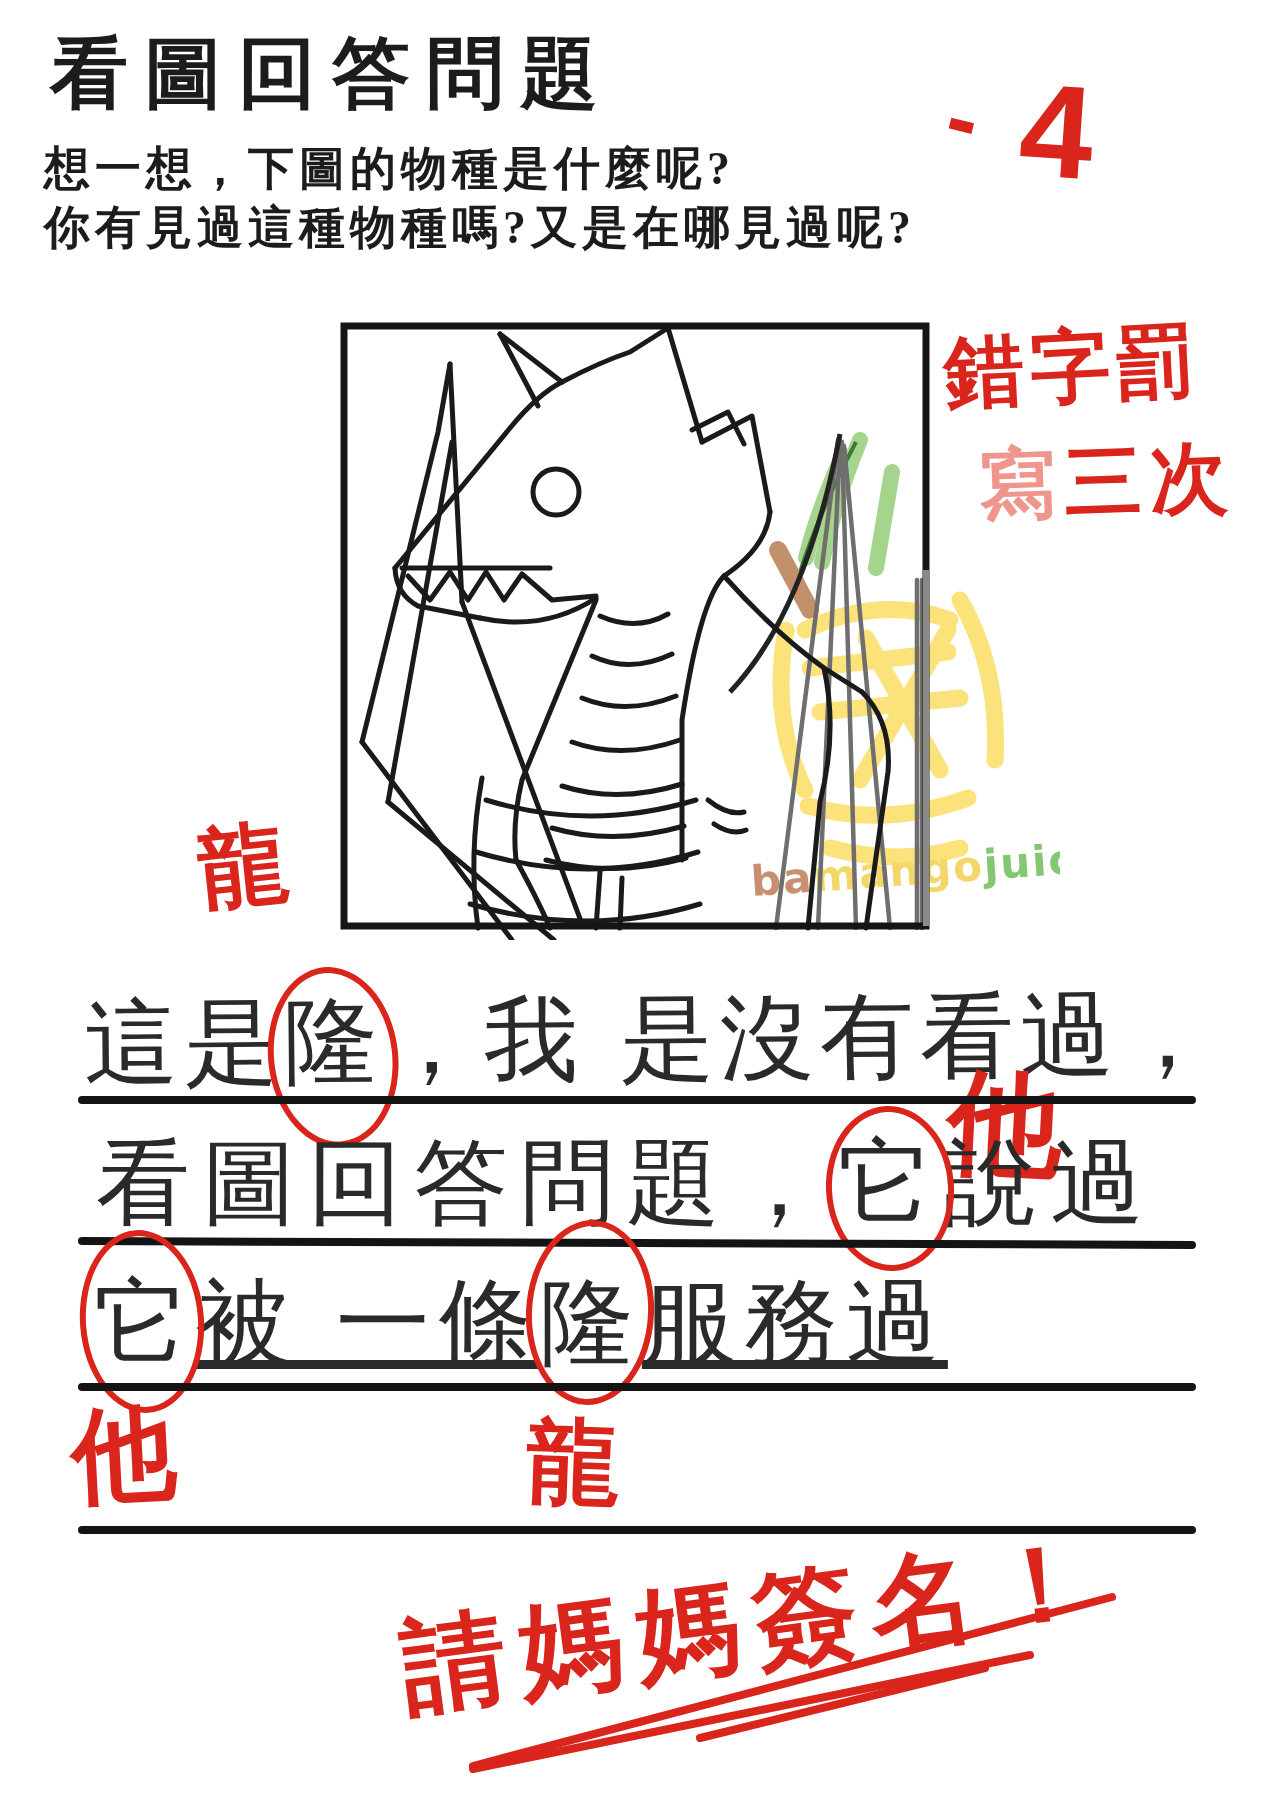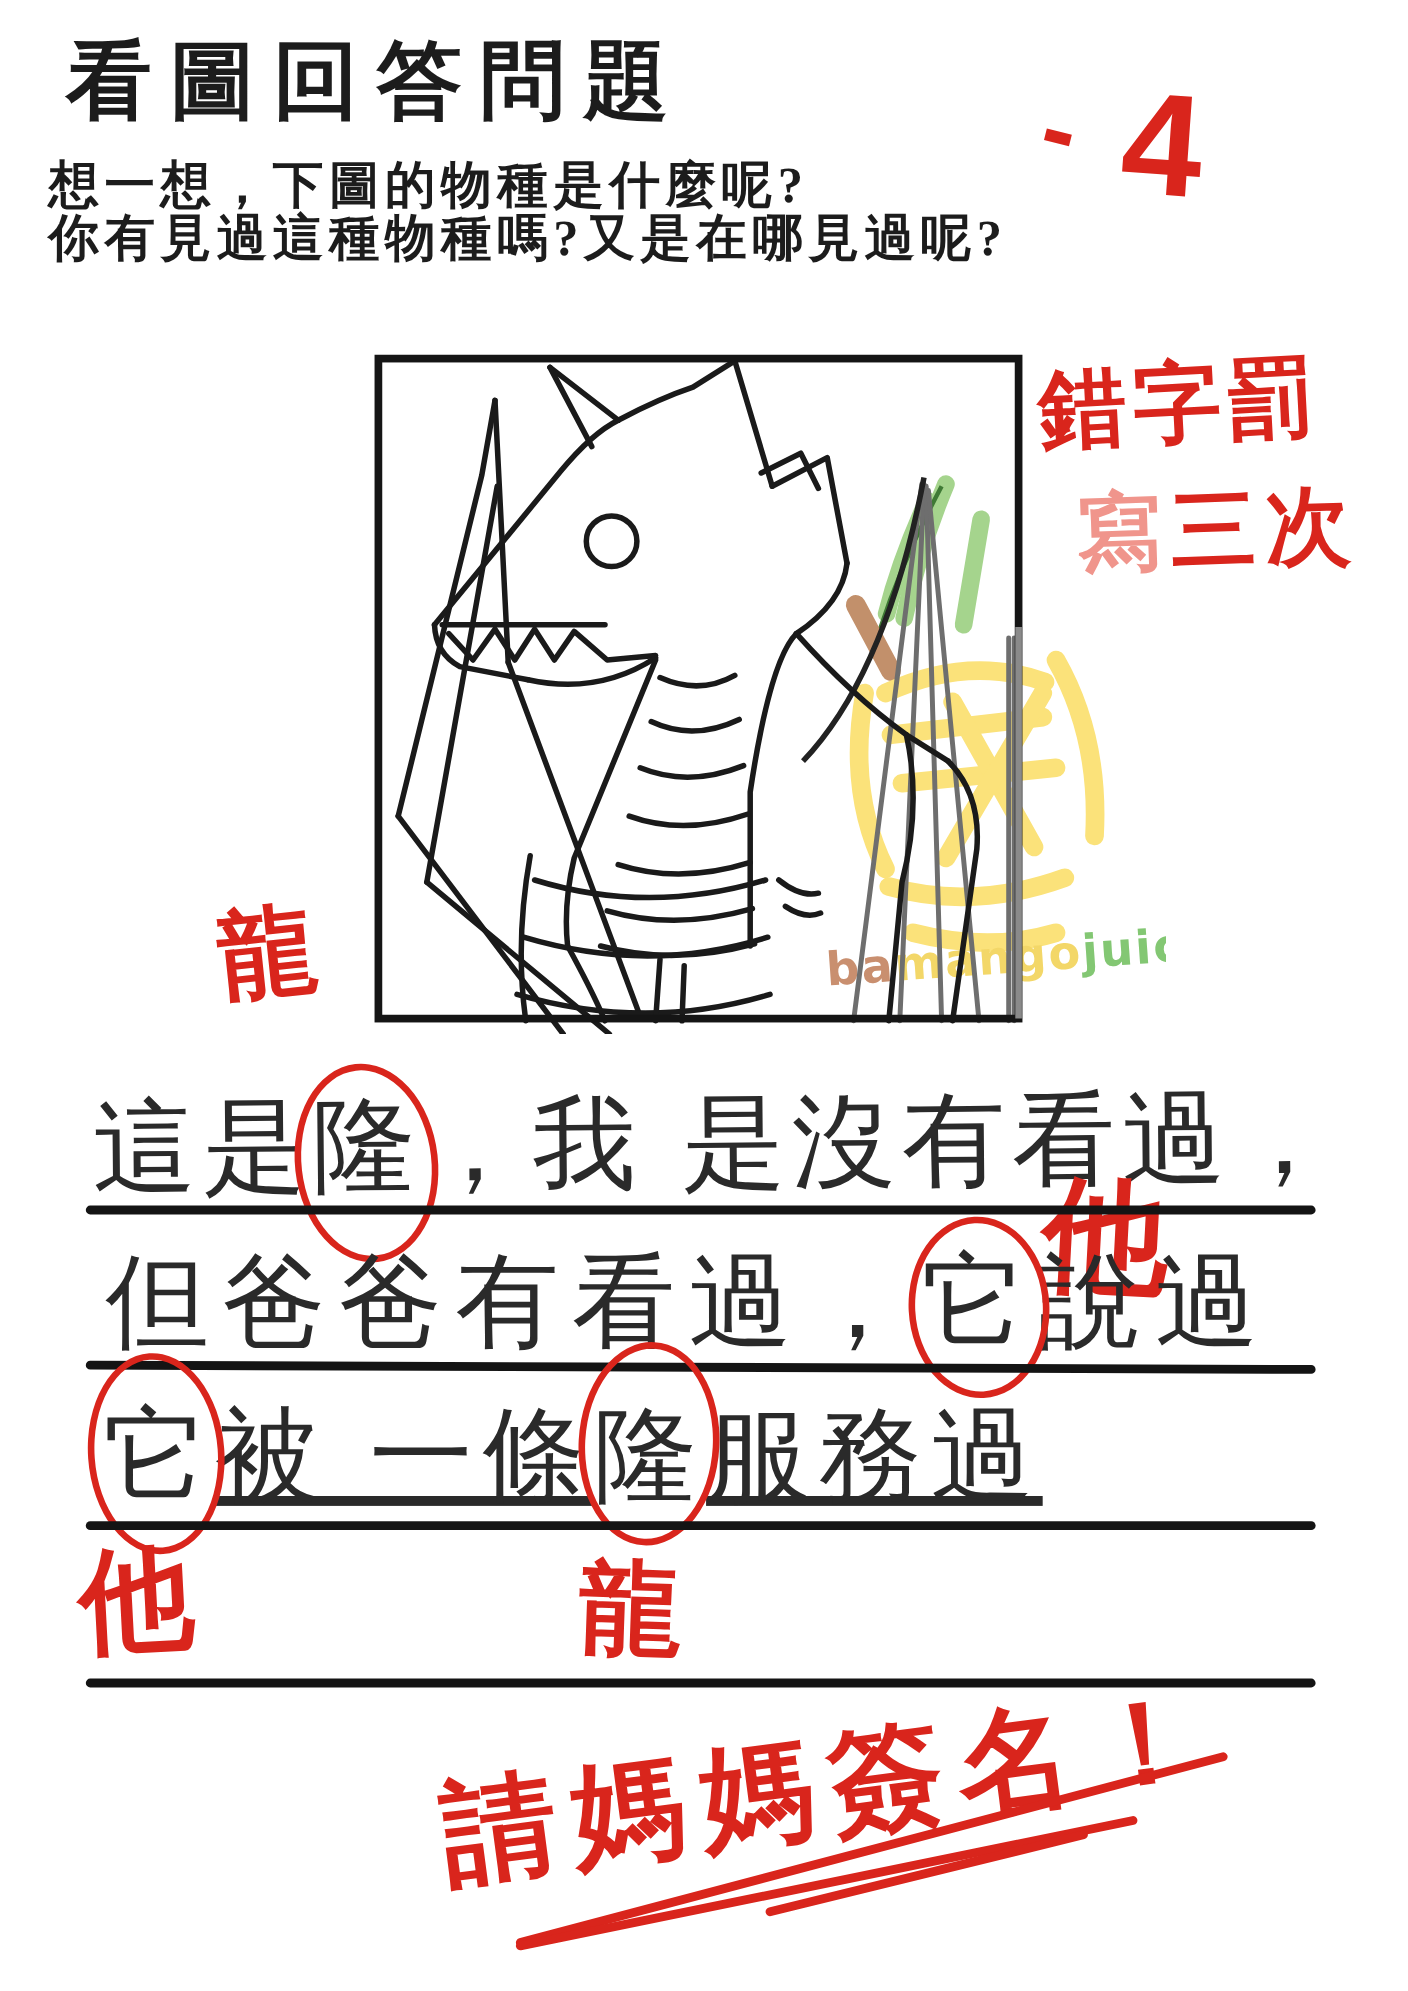--- a/index.html
+++ b/index.html
@@ -6,30 +6,30 @@
   body{
     width:1280px;height:1810px;position:relative;overflow:hidden;
     background:#ffffff;
     font-family:"Liberation Sans", sans-serif;
     color:#1c1c1c;
   }
   .abs{position:absolute;}
 
   
   .title{
-    left:60px;top:22px;
+    left:50px;top:22px;
     font-family:"Liberation Serif", serif;
     font-size:78px;font-weight:700;letter-spacing:16px;white-space:nowrap;
   }
   .instr{
     font-family:"Liberation Serif", serif;
     font-size:46px;font-weight:700;letter-spacing:5px;white-space:nowrap;
   }
   .instr1{left:44px;top:138px;}
-  .instr2{left:44px;top:186px;text-align:center;}
+  .instr2{left:44px;top:197px;text-align:center;}
 
   
   .red{color:#d9251c;}
   .score-dash{left:948px;top:66px;font-size:92px;font-weight:700;transform:rotate(14deg);}
   .score-num{left:1020px;top:56px;font-size:132px;font-weight:600;transform:rotate(4deg);}
   .penalty1{left:944px;top:314px;font-size:80px;font-weight:600;letter-spacing:6px;transform:rotate(-3deg);white-space:nowrap;}
   .penalty2{left:978px;top:430px;font-size:78px;font-weight:600;letter-spacing:8px;transform:rotate(-2deg);white-space:nowrap;}
   .penalty2 .light{color:#f0958c;}
   .margin-long{left:198px;top:806px;font-size:90px;font-weight:600;transform:rotate(-6deg);}
   .he-top{left:948px;top:1048px;font-size:114px;font-weight:600;transform:rotate(3deg);}
@@ -173,21 +173,21 @@
 </svg>
 
 <div class="abs red margin-long">龍</div>
 
 <div class="abs hand hl1"><span>這是</span><span class="circled c-l1">隆</span><span>，我 是沒有看過，</span></div>
 
 <div class="abs red he-top">他</div>
 
 <div class="abs rule rule1"></div>
 
-<div class="abs hand hl2"><span>但爸爸有看過，</span><span class="circled c-l2">它</span><span>說過</span></div>
+<div class="abs hand hl2"><span>看圖回答問題，</span><span class="circled c-l2">它</span><span>說過</span></div>
 
 <div class="abs rule rule2"></div>
 
 <div class="abs hand hl3"><span class="circled c-l3a">它</span><span>被  一條</span><span class="circled c-l3b">隆</span><span>服務過</span></div>
 
 <div class="abs rule rule3"></div>
 
 <div class="abs red he-bottom">他</div>
 <div class="abs red long-bottom">龍</div>
 

